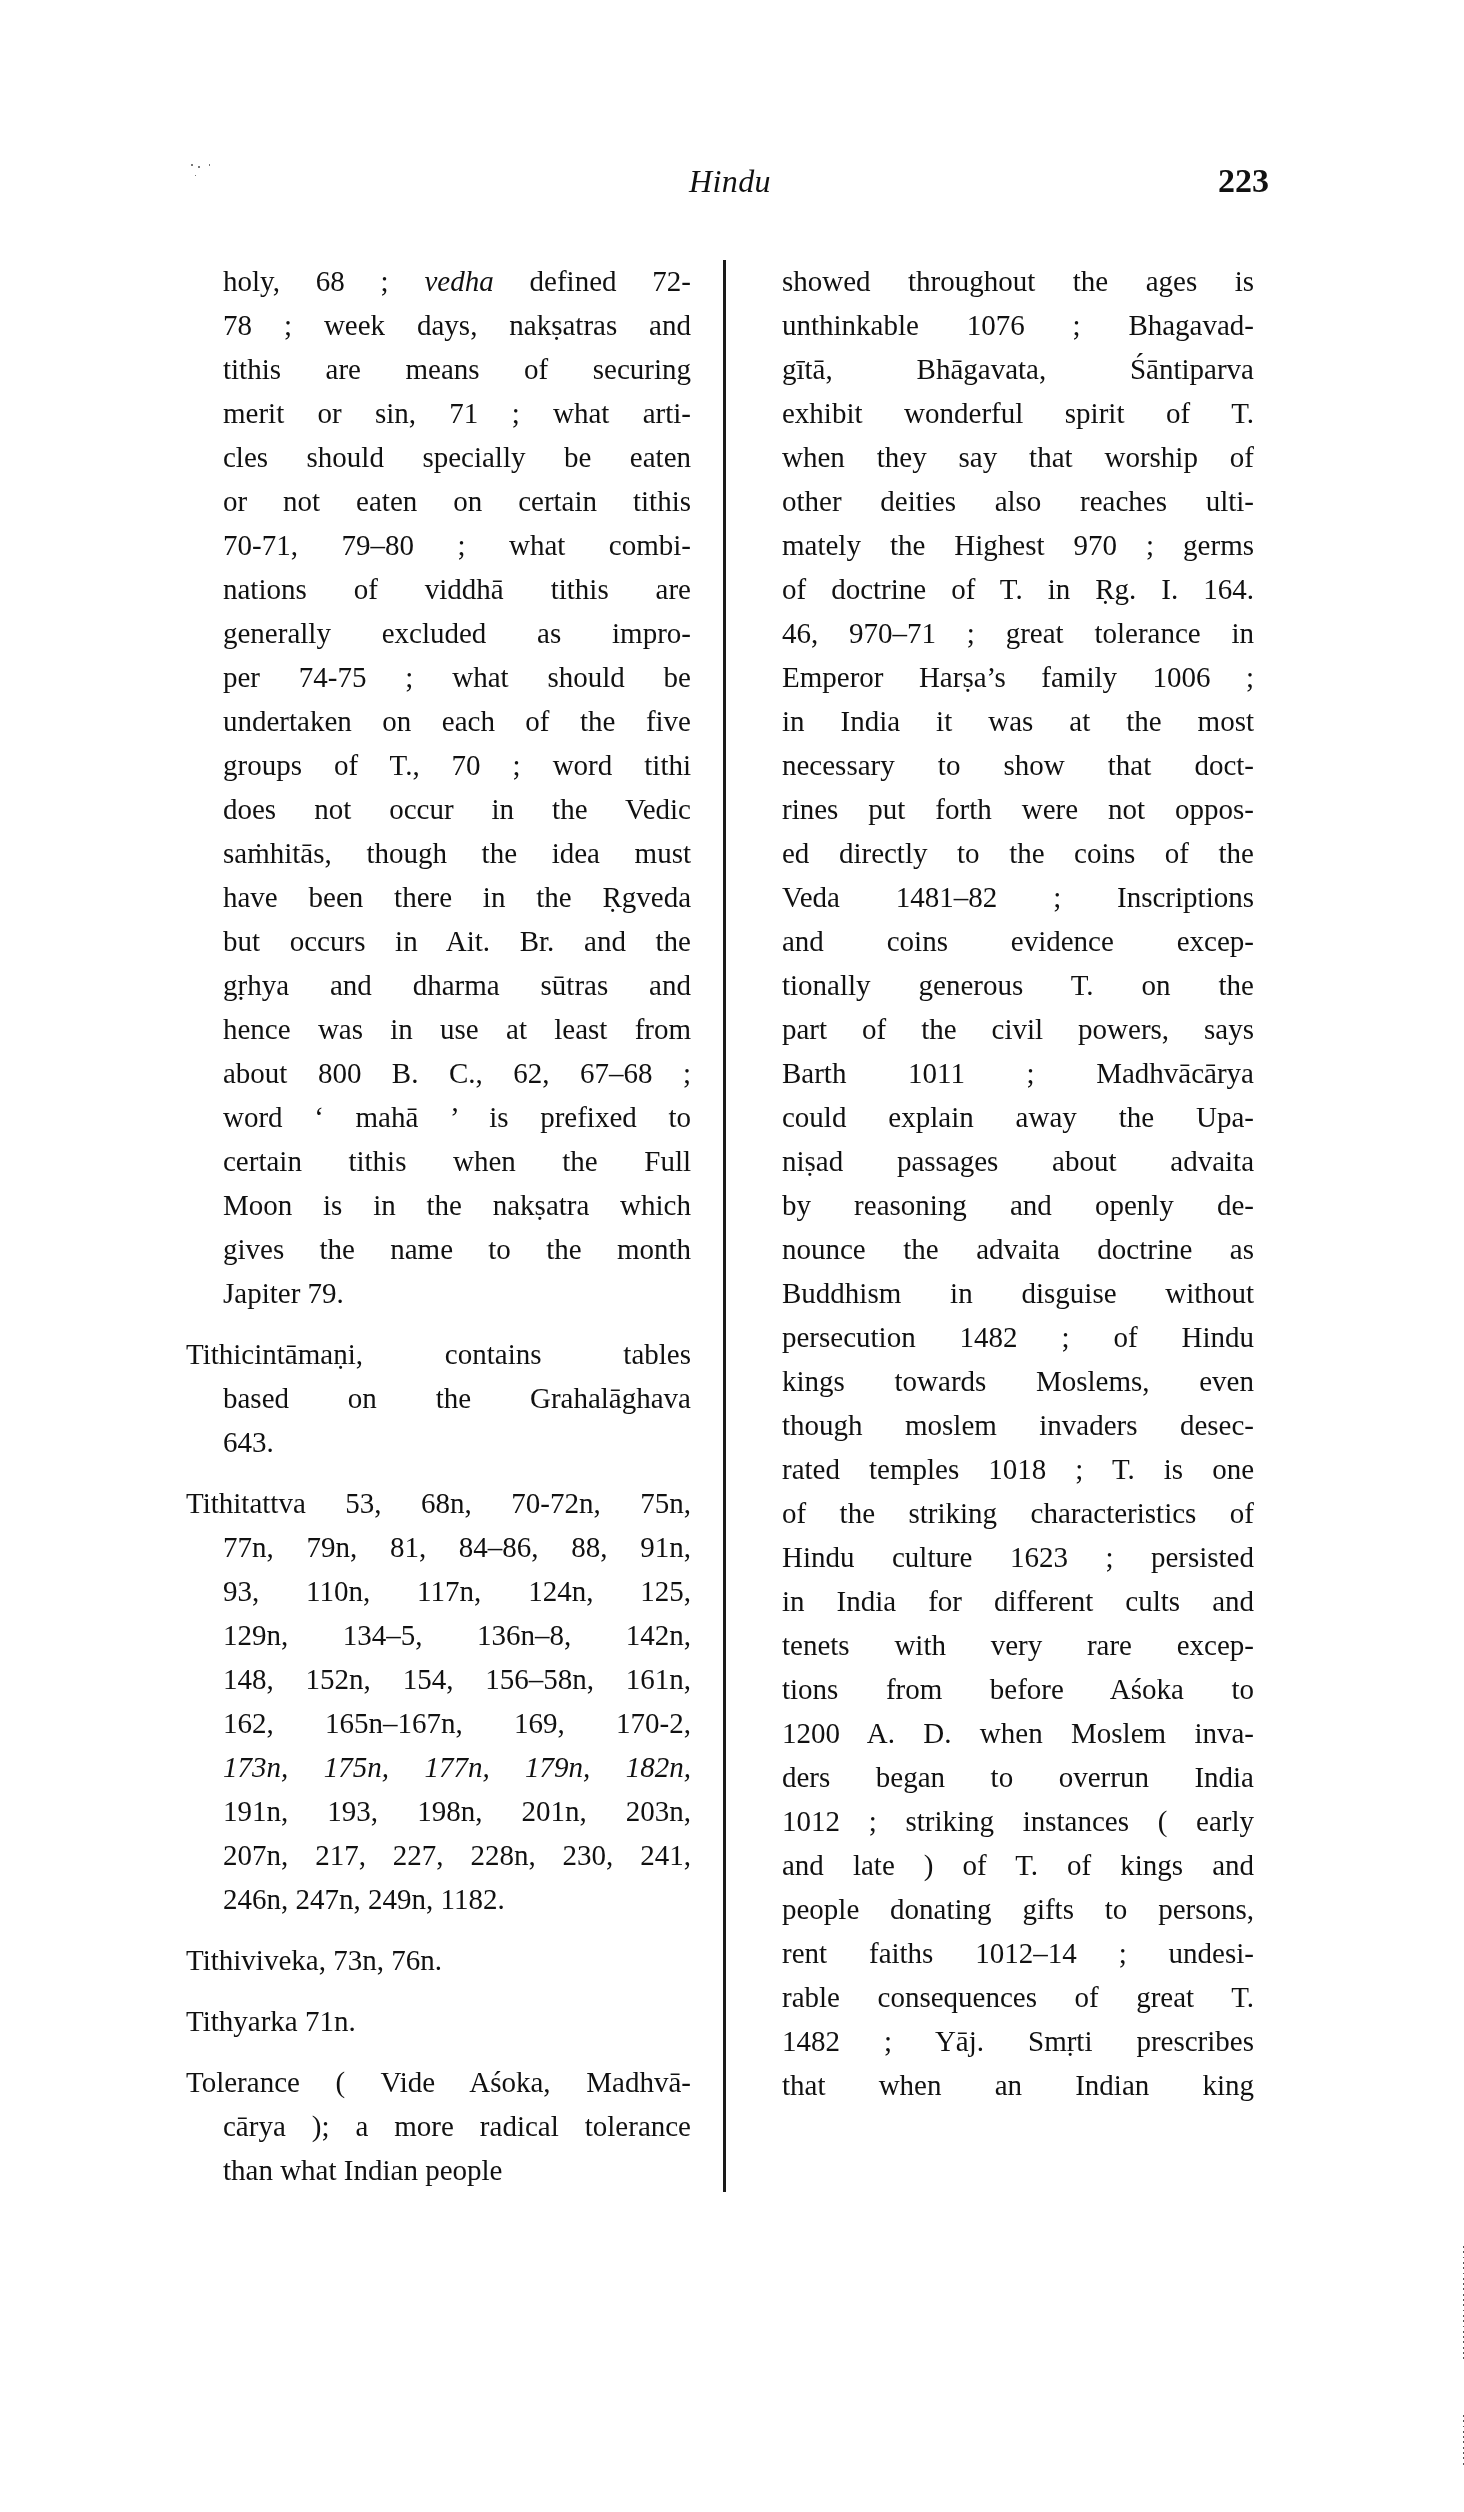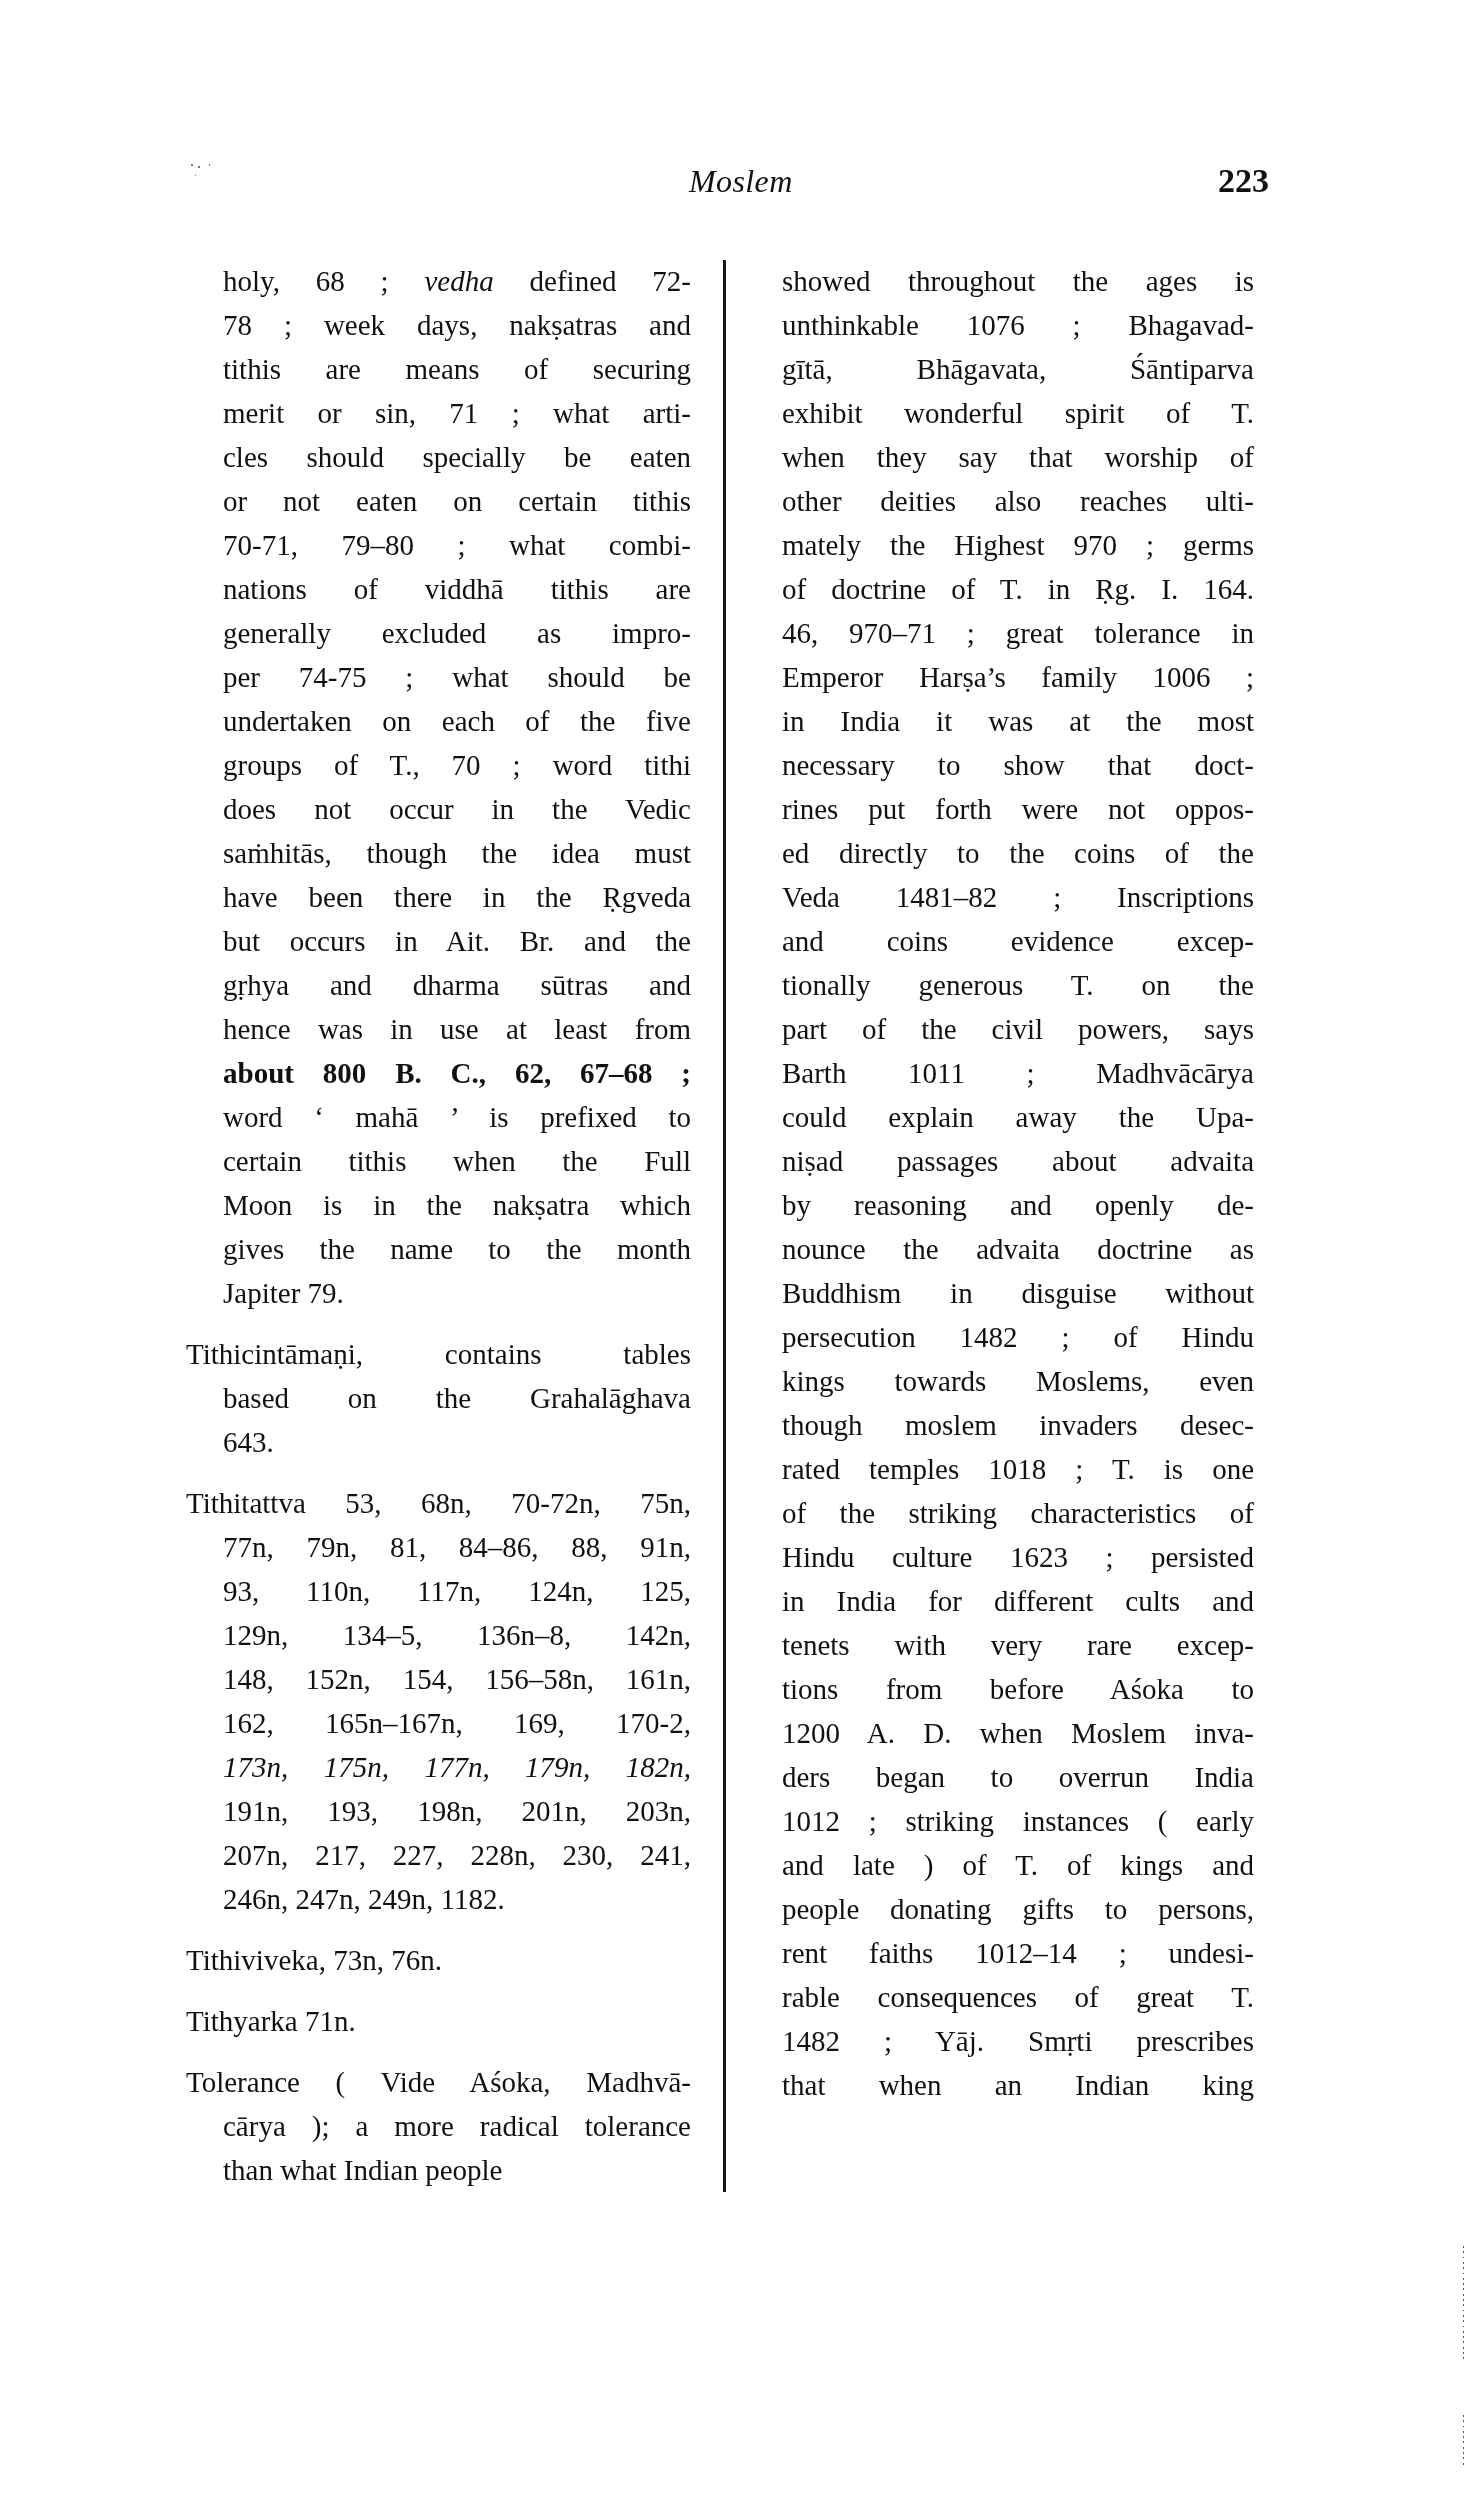--- a/index.html
+++ b/index.html
@@ -114,21 +114,21 @@
 <div class="page">
 
   <div class="scan-specks">
     <i style="left:0;top:0"></i>
       <i style="left:7px;top:1.8px"></i>
       <i style="left:17.7px;top:0"></i>
       <i style="left:3.5px;top:10.6px"></i>
   </div>
 
   <div class="page-header">
-    <span class="running-title">Moslem</span>
+    <span class="running-title">Hindu</span>
     <span class="page-number">223</span>
   </div>
 
   <div class="column col-left">
     <div class="entry continued" id="left-continued">
         <span class="line" style="padding-left: 37px;">holy, 68 ; <em class="term">vedha</em> defined 72-</span>
         <span class="line" style="padding-left: 37px;">78 ; week days, nakṣatras and</span>
         <span class="line" style="padding-left: 37px;">tithis are means of securing</span>
         <span class="line" style="padding-left: 37px;">merit or sin, 71 ; what arti-</span>
         <span class="line" style="padding-left: 37px;">cles should specially be eaten</span>
@@ -138,21 +138,21 @@
         <span class="line" style="padding-left: 37px;">generally excluded as impro-</span>
         <span class="line" style="padding-left: 37px;">per 74-75 ; what should be</span>
         <span class="line" style="padding-left: 37px;">undertaken on each of the five</span>
         <span class="line" style="padding-left: 37px;">groups of T., 70 ; word tithi</span>
         <span class="line" style="padding-left: 37px;">does not occur in the Vedic</span>
         <span class="line" style="padding-left: 37px;">saṁhitās, though the idea must</span>
         <span class="line" style="padding-left: 37px;">have been there in the Ṛgveda</span>
         <span class="line" style="padding-left: 37px;">but occurs in Ait. Br. and the</span>
         <span class="line" style="padding-left: 37px;">gṛhya and dharma sūtras and</span>
         <span class="line" style="padding-left: 37px;">hence was in use at least from</span>
-        <span class="line" style="padding-left: 37px; font-weight: bold;">about 800 B. C., 62, 67–68 ;</span>
+        <span class="line" style="padding-left: 37px;">about 800 B. C., 62, 67–68 ;</span>
         <span class="line" style="padding-left: 37px;">word ‘ mahā ’ is prefixed to</span>
         <span class="line" style="padding-left: 37px;">certain tithis when the Full</span>
         <span class="line" style="padding-left: 37px;">Moon is in the nakṣatra which</span>
         <span class="line" style="padding-left: 37px;">gives the name to the month</span>
         <span class="line last" style="padding-left: 37px;">Japiter 79.</span>
       </div>
     <div id="left-entries">
         <div class="entry">
           <span class="line">Tithicintāmaṇi, contains tables</span>
           <span class="line" style="padding-left: 37px;">based on the Grahalāghava</span>

